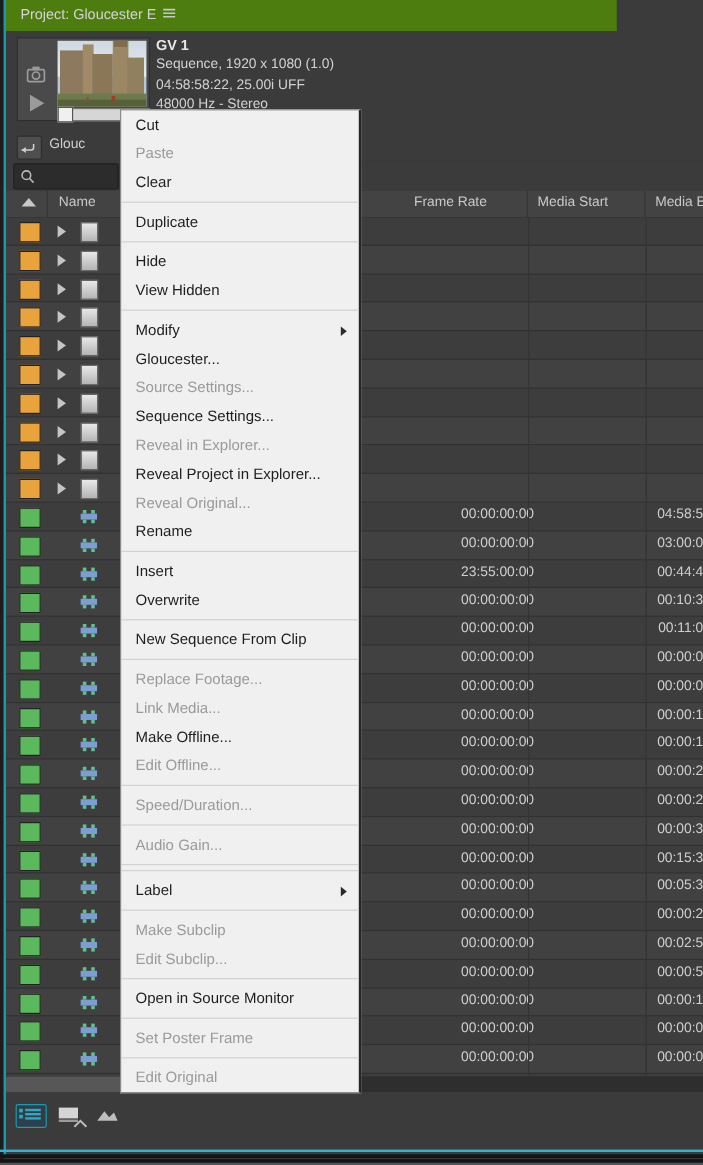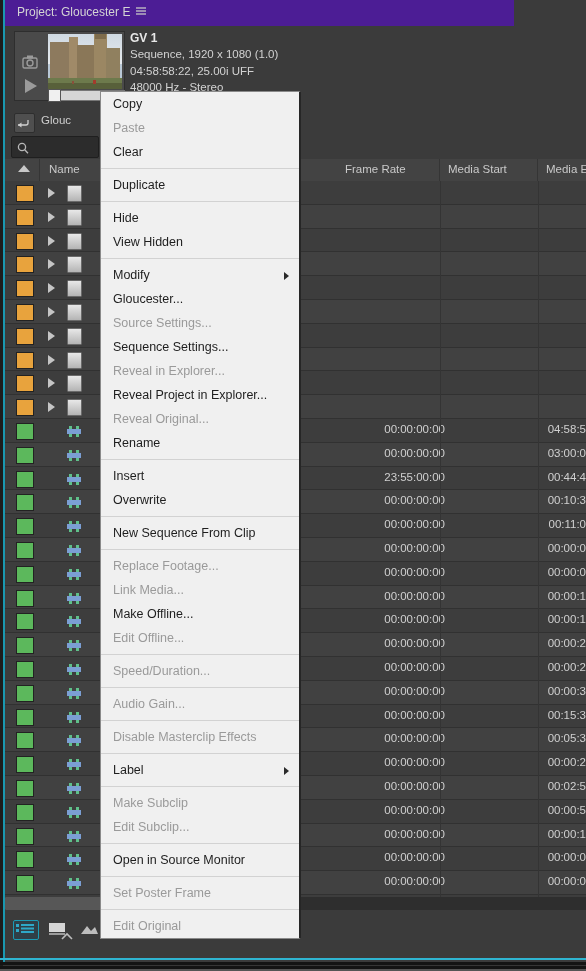--- a/index.html
+++ b/index.html
@@ -10,21 +10,21 @@
   
   .frame-left{position:absolute;left:0;top:0;width:3px;height:971px;background:#1d1d1d;}
   .frame-cyan{position:absolute;left:3px;top:0;width:2px;height:962px;background:#1a98b0;}
   .frame-inner{position:absolute;left:5px;top:0;width:581px;height:962px;background:#3b3b3b;}
   .frame-bottom1{position:absolute;left:0;top:958px;width:586px;height:2px;background:#2fb5d1;}
   .frame-bottom2{position:absolute;left:0;top:962px;width:586px;height:3px;background:#141414;}
   .frame-bottom3{position:absolute;left:0;top:966px;width:586px;height:3px;background:#141414;}
   .frame-bottom4{position:absolute;left:0;top:969px;width:586px;height:2px;background:#555;}
 
   
-  .titlebar{position:absolute;left:5px;top:0;width:509px;height:26px;background:#4c1d95;}
+  .titlebar{position:absolute;left:5px;top:0;width:509px;height:26px;background:#4d7c0f;}
   .title-text{position:absolute;left:12px;top:5px;font-size:12px;color:#d4d4d4;white-space:nowrap;}
   .title-menu{position:absolute;left:128px;top:4px;width:16px;height:16px;color:#c8c8c8;font-size:14px;line-height:16px;text-align:center;}
 
   
   .preview-area{position:absolute;left:5px;top:26px;width:510px;height:84px;background:#3b3b3b;}
   .thumb-box{position:absolute;left:9px;top:5px;width:109px;height:68px;background:#4a4a4a;border:1px solid #2e2e2e;}
   .thumb-img{position:absolute;left:33px;top:2px;width:74px;height:55px;overflow:hidden;background:#b9c8d6;}
   .sky{position:absolute;left:0;top:0;width:74px;height:30px;background:linear-gradient(#cfd9e2,#e6eaee);}
   .cath1{position:absolute;left:2px;top:8px;width:20px;height:38px;background:#8d7a5e;}
   .cath2{position:absolute;left:21px;top:3px;width:9px;height:43px;background:#a08a68;}
@@ -560,21 +560,21 @@
         </svg>
     </div>
   </div>
   <div class="scroll-up-btn">
     <svg width="18" height="14" viewBox="0 0 18 14">
         <polyline points="4,9 9,4 14,9" fill="none" stroke="#bdbdbd" stroke-width="1.6"></polyline>
       </svg>
   </div>
 
   <div class="ctxmenu" id="ctxhost">
-      <div class="mi">Copy</div>
+      <div class="mi">Cut</div>
       <div class="mi dis">Paste</div>
       <div class="mi">Clear</div>
       <div class="sep"></div>
       <div class="mi">Duplicate</div>
       <div class="sep"></div>
       <div class="mi">Hide</div>
       <div class="mi">View Hidden</div>
       <div class="sep"></div>
       <div class="mi">Modify<span class="sub-arrow"></span></div>
       <div class="mi">Gloucester...</div>
@@ -592,21 +592,20 @@
       <div class="sep"></div>
       <div class="mi dis">Replace Footage...</div>
       <div class="mi dis">Link Media...</div>
       <div class="mi">Make Offline...</div>
       <div class="mi dis">Edit Offline...</div>
       <div class="sep"></div>
       <div class="mi dis">Speed/Duration...</div>
       <div class="sep"></div>
       <div class="mi dis">Audio Gain...</div>
       <div class="sep"></div>
-      <div class="mi dis">Disable Masterclip Effects</div>
       <div class="sep"></div>
       <div class="mi">Label<span class="sub-arrow"></span></div>
       <div class="sep"></div>
       <div class="mi dis">Make Subclip</div>
       <div class="mi dis">Edit Subclip...</div>
       <div class="sep"></div>
       <div class="mi">Open in Source Monitor</div>
       <div class="sep"></div>
       <div class="mi dis">Set Poster Frame</div>
       <div class="sep"></div>

